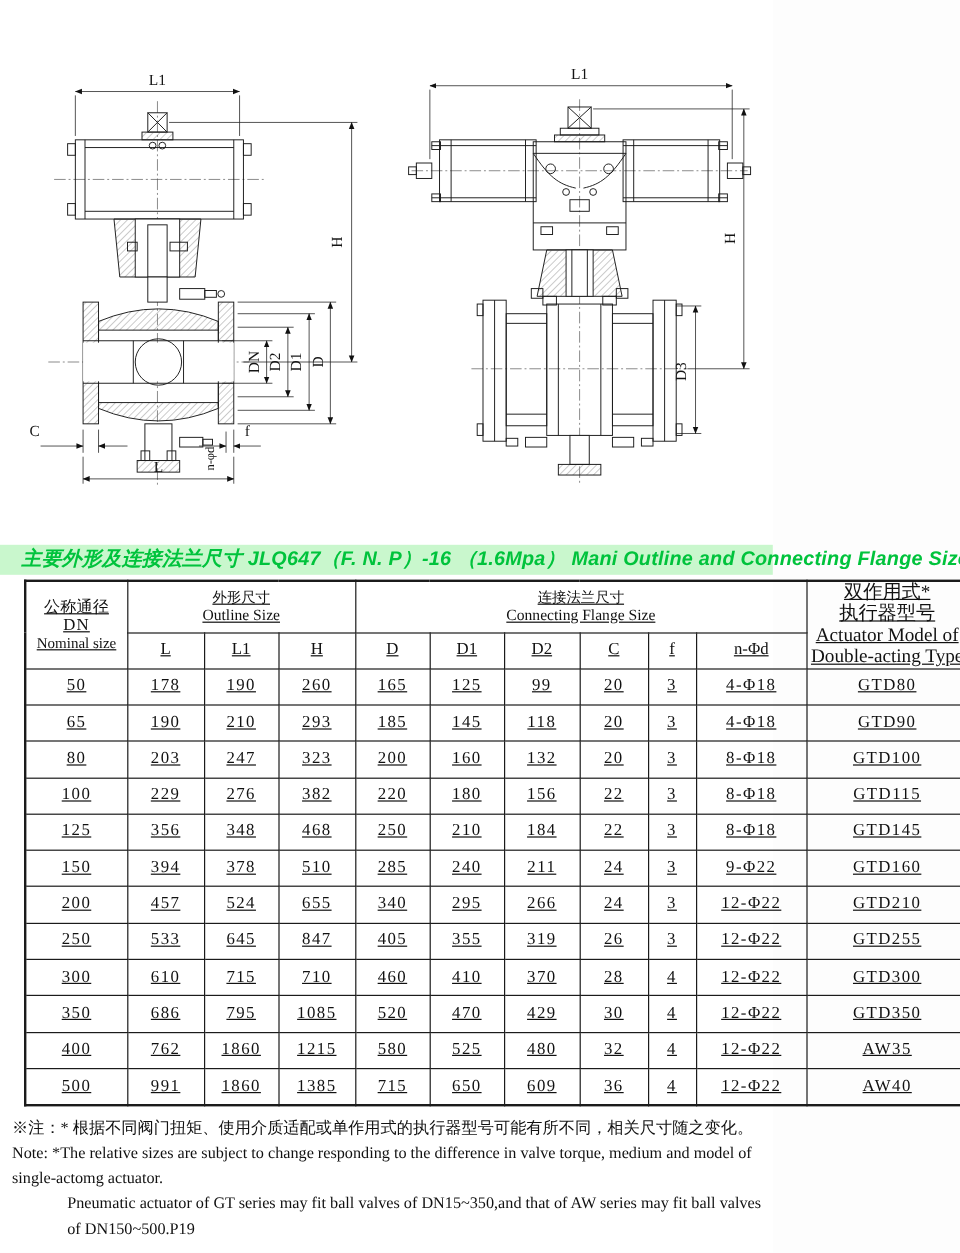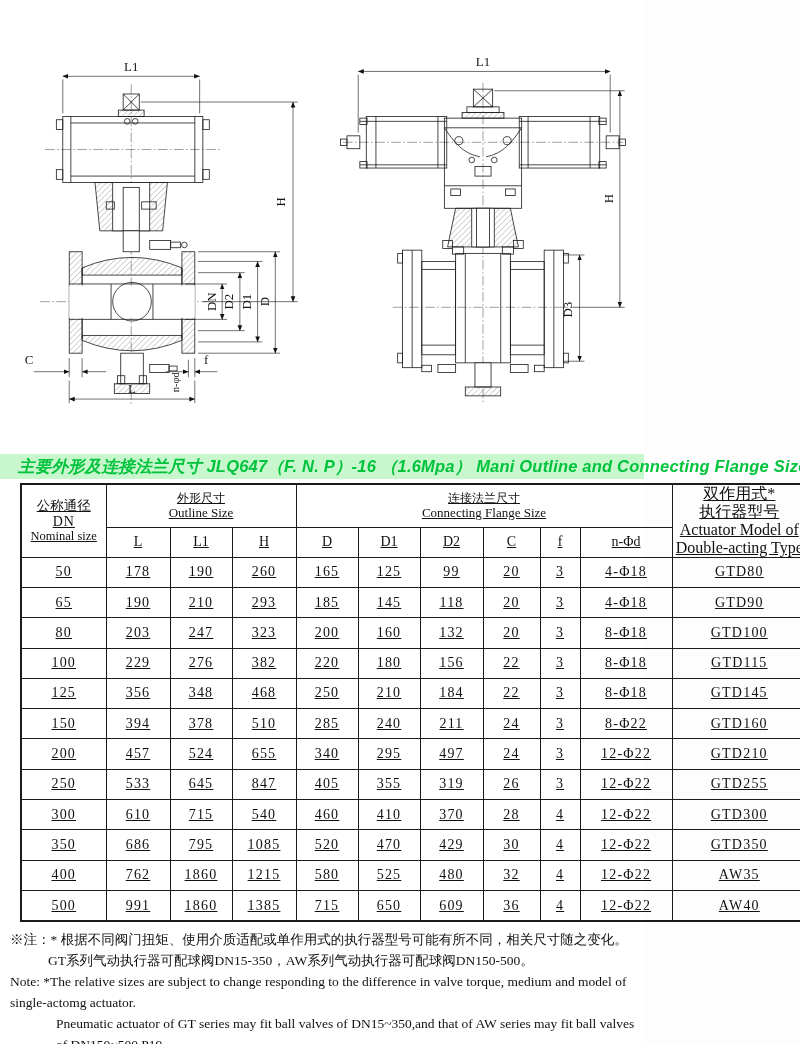--- a/index.html
+++ b/index.html
@@ -391,31 +391,31 @@
         <tr>
         <td>150</td>
         <td>394</td>
         <td>378</td>
         <td>510</td>
         <td>285</td>
         <td>240</td>
         <td>211</td>
         <td>24</td>
         <td>3</td>
-        <td>8-Φ22</td>
+        <td>9-Φ22</td>
         <td>GTD160</td>
       </tr>
         <tr>
         <td>200</td>
         <td>457</td>
         <td>524</td>
         <td>655</td>
         <td>340</td>
         <td>295</td>
-        <td>497</td>
+        <td>266</td>
         <td>24</td>
         <td>3</td>
         <td>12-Φ22</td>
         <td>GTD210</td>
       </tr>
         <tr>
         <td>250</td>
         <td>533</td>
         <td>645</td>
         <td>847</td>
@@ -424,21 +424,21 @@
         <td>319</td>
         <td>26</td>
         <td>3</td>
         <td>12-Φ22</td>
         <td>GTD255</td>
       </tr>
         <tr>
         <td>300</td>
         <td>610</td>
         <td>715</td>
-        <td>540</td>
+        <td>710</td>
         <td>460</td>
         <td>410</td>
         <td>370</td>
         <td>28</td>
         <td>4</td>
         <td>12-Φ22</td>
         <td>GTD300</td>
       </tr>
         <tr>
         <td>350</td>
@@ -477,18 +477,17 @@
         <td>36</td>
         <td>4</td>
         <td>12-Φ22</td>
         <td>AW40</td>
       </tr>
       </tbody>
   </table>
 
   <div class="notes">
     <p>※注：* 根据不同阀门扭矩、使用介质适配或单作用式的执行器型号可能有所不同，相关尺寸随之变化。</p>
-    <p class="indent1">GT系列气动执行器可配球阀DN15-350，AW系列气动执行器可配球阀DN150-500。</p>
     <p>Note: *The relative sizes are subject to change responding to the difference in valve torque, medium and model of single-actomg actuator.</p>
     <p class="indent2">Pneumatic actuator of GT series may fit ball valves of DN15~350,and that of AW series may fit ball valves of DN150~500.P19</p>
   </div>
 
 </div>
 
 </body></html>

